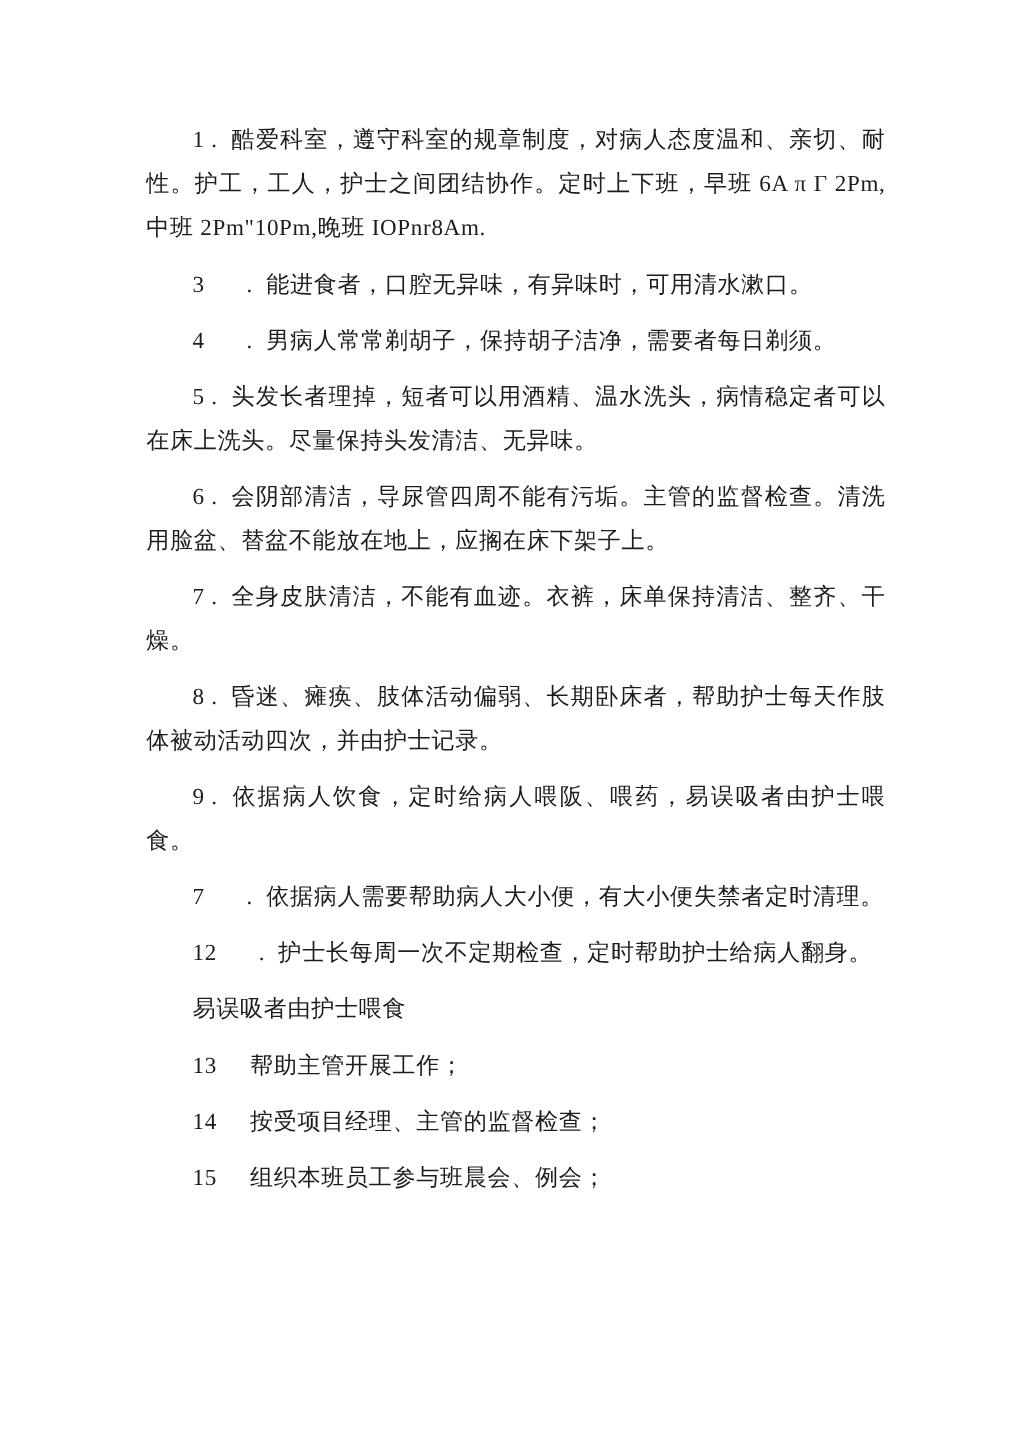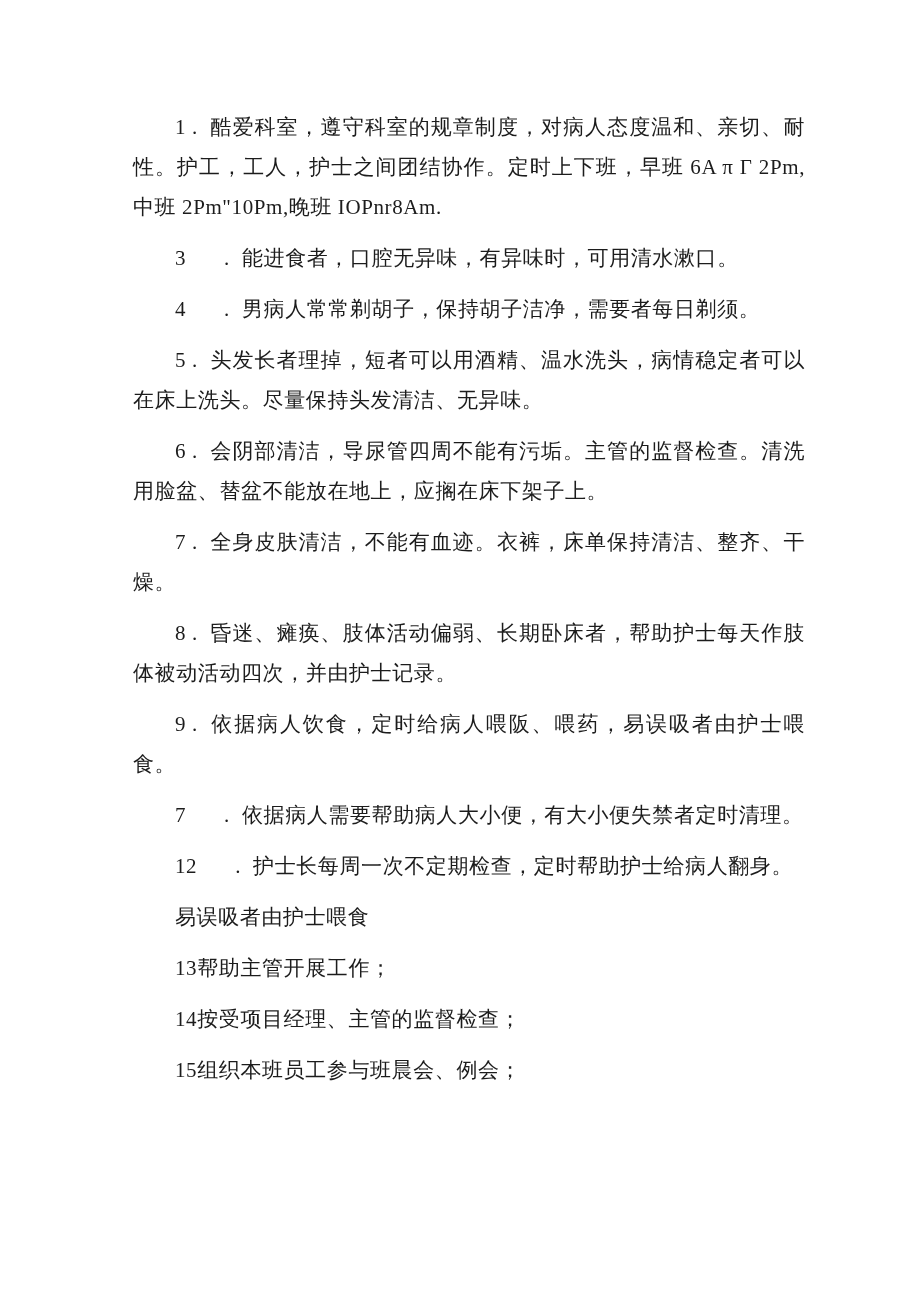--- a/index.html
+++ b/index.html
@@ -37,21 +37,21 @@
   .para + .para {
     margin-top: 11px;
   }
   .num {
     display: inline-block;
     text-indent: 0;
     font-family: "Liberation Serif", "DejaVu Serif", serif;
   }
   .gap-narrow .num { margin-right: 6px; }
   .gap-wide   .num { margin-right: 38px; }
-  .gap-bare   .num { }
+  .gap-bare   .num { margin-right: 30px; }
   .dot {
     display: inline-block;
     text-indent: 0;
     margin-right: 12px;
   }
   .heading {
     
   }
 </style>
 </head>

